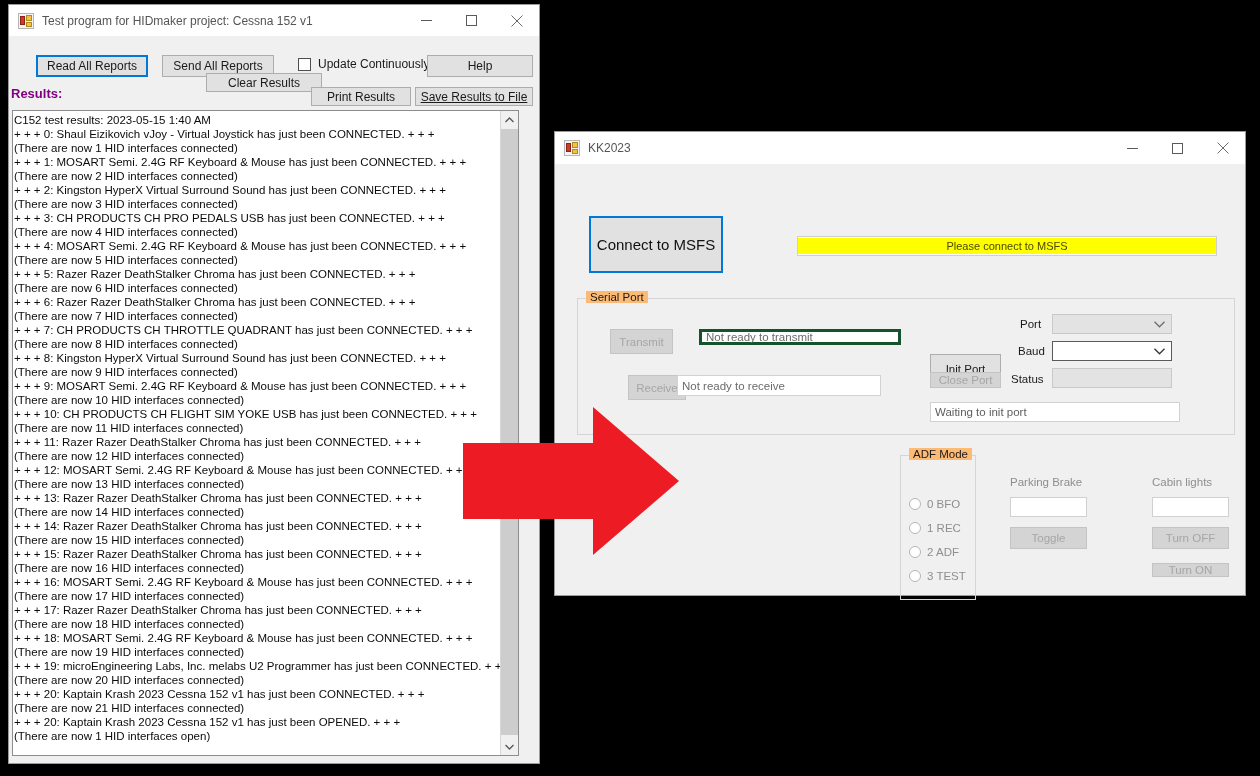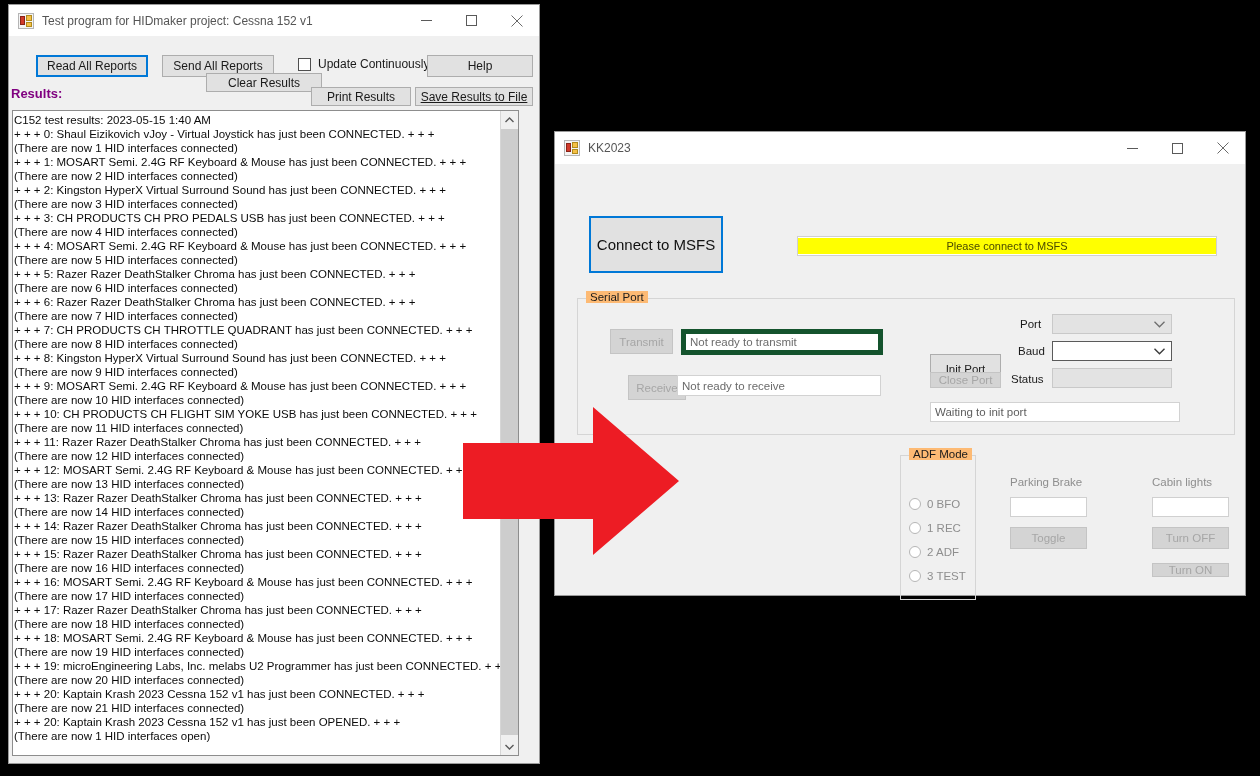--- a/index.html
+++ b/index.html
@@ -187,22 +187,22 @@
     background:#fdba74; padding:0 4px;
     font-size:11.5px; color:#1a1a1a;
     white-space:nowrap;
   }
 
   #gb-serial { left:22px; top:134px; width:658px; height:137px; }
   #gb-adf    { left:345px; top:291px; width:76px;  height:145px; }
 
   #btn-transmit { position:absolute; left:32px; top:30px; width:63px; height:25px; font-size:11.5px; }
   #txt-transmit {
-    position:absolute; left:103px; top:30px; width:202px; height:26px;
-    background:#ffffff; border:5px solid #14532d; box-sizing:border-box;
+    position:absolute; left:121px; top:30px; width:202px; height:16px;
+    background:#ffffff; border:3px solid #14532d; box-sizing:border-box;
     font-size:11.5px; color:#6b6b6b; display:flex; align-items:center; padding-left:4px;
   }
   #btn-receive  { position:absolute; left:50px; top:76px; width:58px; height:25px; font-size:11.5px; }
   #txt-receive  {
     position:absolute; left:99px; top:76px; width:204px; height:21px;
     background:#ffffff; border:1px solid #d2d2d2; box-sizing:border-box;
     font-size:11.5px; color:#6b6b6b; display:flex; align-items:center; padding-left:4px;
   }
   #btn-init-port  { position:absolute; left:352px; top:15px; width:71px; height:29px; font-size:11.5px;margin-top:40px; }
   #btn-close-port { position:absolute; left:352px; top:73px; width:71px; height:16px; font-size:11.5px; }

